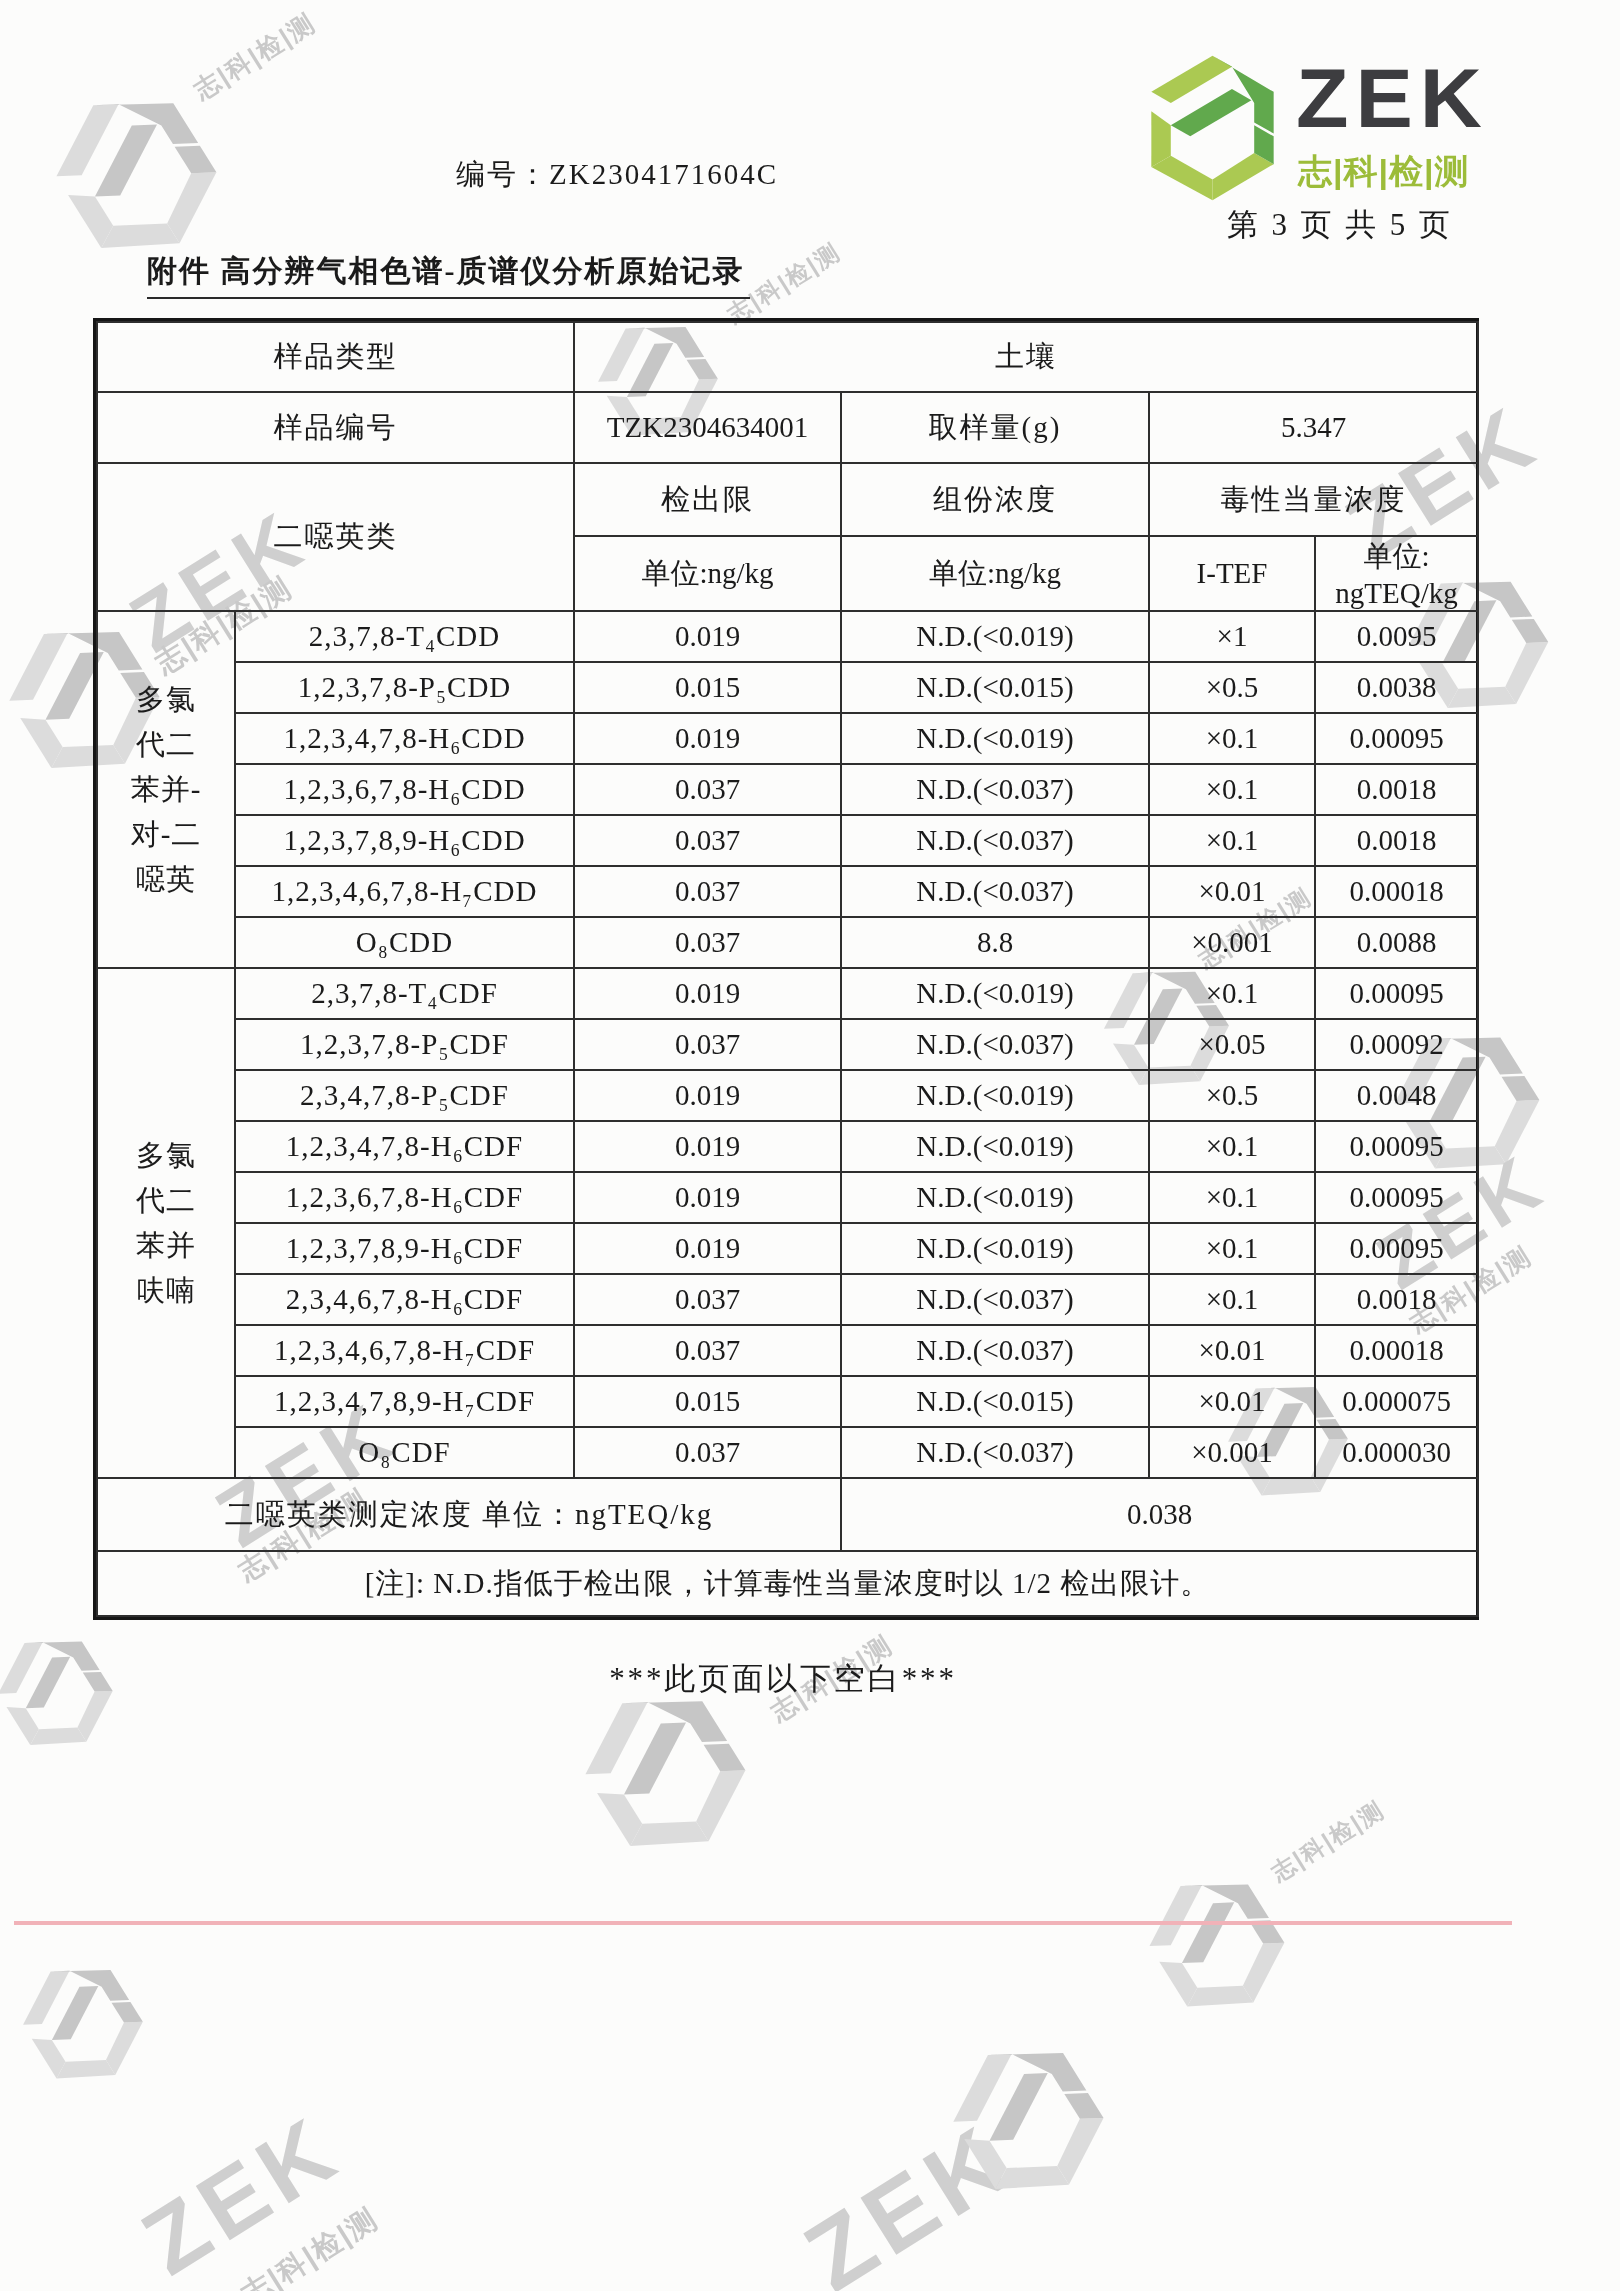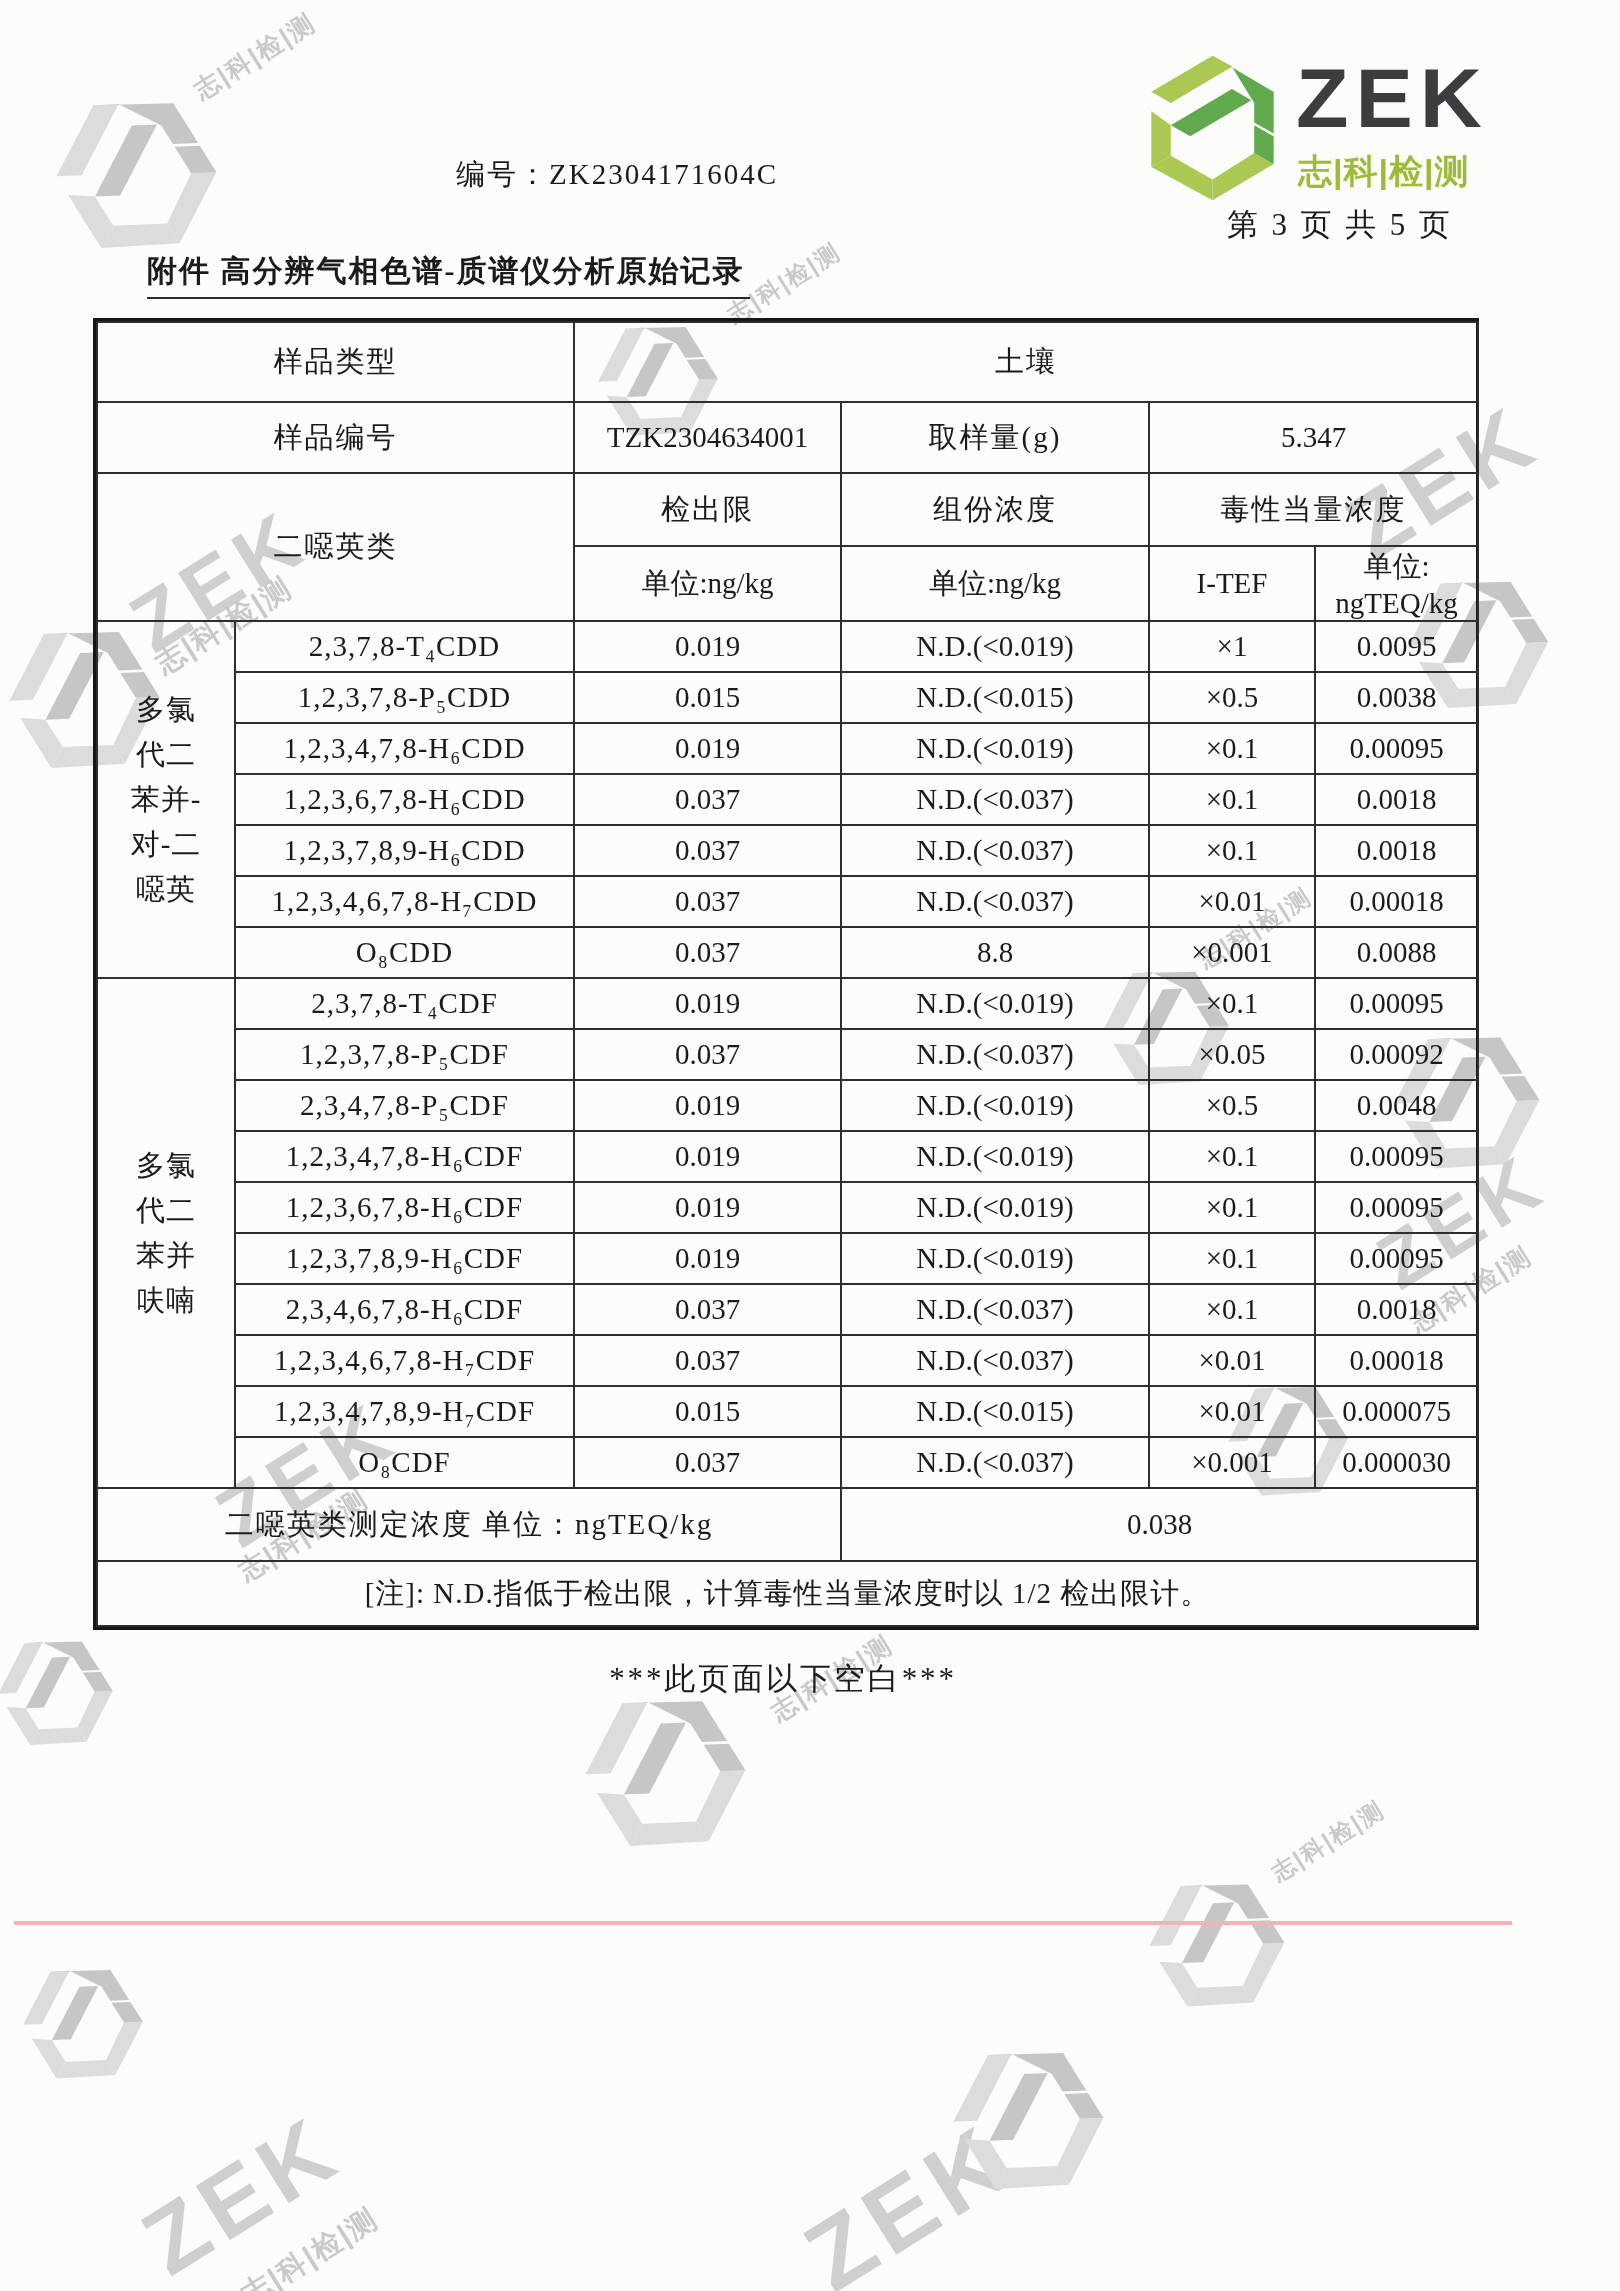--- a/index.html
+++ b/index.html
@@ -29,21 +29,21 @@
     font-size:46px;font-weight:700;letter-spacing:51px;text-indent:51px;z-index:2;}
   .doc-no{position:absolute;left:127px;top:155px;width:980px;text-align:center;
     font-size:29px;letter-spacing:2px;z-index:2;}
   .attachment{position:absolute;left:147px;top:251px;font-size:30px;font-weight:600;
     letter-spacing:2px;border-bottom:2px solid #2a2a2a;padding:0 5.9px 4.9px 0;z-index:2;}
   
   .tbl-wrap{position:absolute;left:93px;top:318px;width:1380px;border:3.9px solid #161616;z-index:1;}
   table.rpt{border-collapse:collapse;width:100%;table-layout:fixed;background:transparent;}
   table.rpt td{border:2px solid #2e2e2e;text-align:center;vertical-align:middle;
     font-size:29px;padding:0;overflow:hidden;}
-  tr.r1{height:80px;} tr.r2{height:71px;} tr.r3{height:73px;} tr.r4{height:62px;}
+  tr.r1{height:70px;} tr.r2{height:71px;} tr.r3{height:73px;} tr.r4{height:62px;}
   tr.dr{height:51px;} tr.sum{height:73px;} tr.note{height:65px;}
   td.hd{font-size:31px;letter-spacing:2px;}
   td.grp{font-size:30px;line-height:45px;letter-spacing:1px;}
   td.cname{letter-spacing:1px;font-size:29px;}
   td.val{font-size:28px;}
   td.notec{font-size:29px;letter-spacing:1px;}
   td.sumlab{font-size:30px;letter-spacing:2px;}
   .blank-note{position:absolute;left:93px;top:1658px;width:1380px;text-align:center;
     font-size:31px;letter-spacing:2.9px;z-index:2;}
   .pink-line{position:absolute;left:13.7px;top:1921px;width:1498px;height:3.9px;

